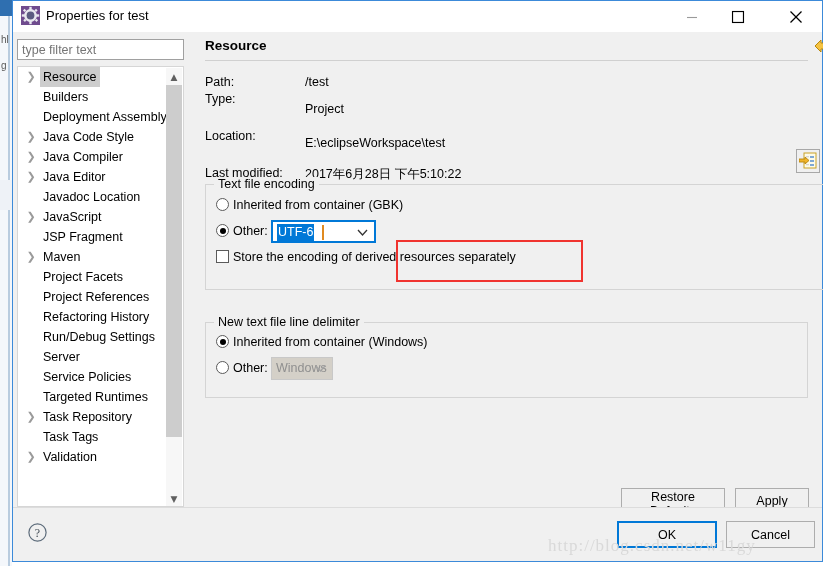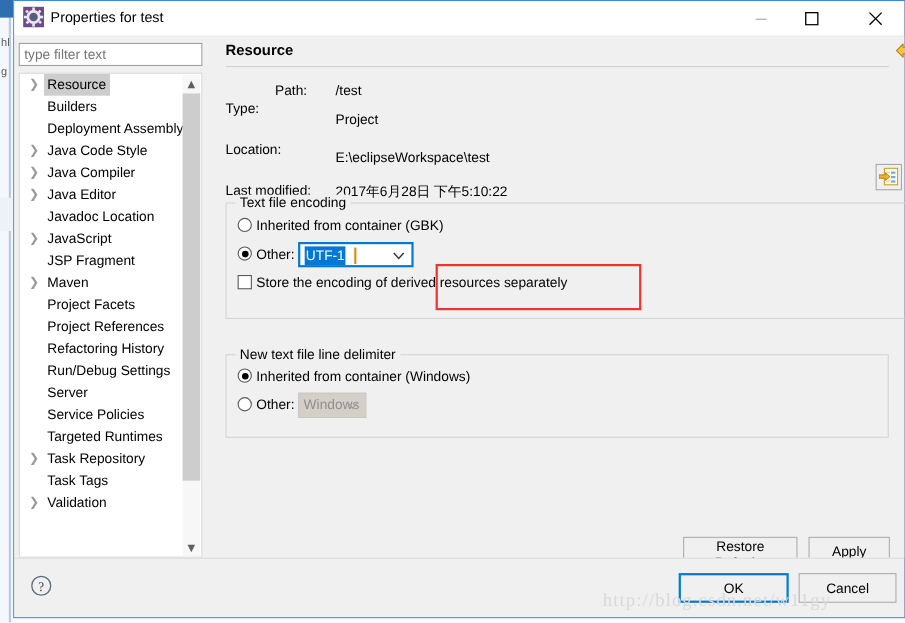--- a/index.html
+++ b/index.html
@@ -281,21 +281,21 @@
 
       <div id="nav">
         <div class="navitem" style="left:0;">
           <svg width="20" height="18" viewBox="0 0 20 18">
             <path d="M9 3 L3 9 L9 15 L9 12 L17 12 L17 6 L9 6 Z" fill="#f5c342" stroke="#b8860b" stroke-width="1" stroke-linejoin="round"></path>
           </svg>
         </div>
 
       </div>
 
-      <div class="irow" style="top:43px;margin-left:45px;">Path:</div>
+      <div class="irow" style="top:43px;">Path:</div>
       <div class="ival" style="left:114px;top:43px;">/test</div>
       <div class="irow" style="top:60px;">Type:</div>
       <div class="ival" style="left:114px;top:70px;">Project</div>
       <div class="irow" style="top:97px;">Location:</div>
       <div class="ival" style="left:114px;top:104px;">E:\eclipseWorkspace\test</div>
       <div class="irow" style="top:134px;">Last modified:</div>
       <div class="ival" style="left:114px;top:134px;">2017年6月28日 下午5:10:22</div>
 
       <div id="loc-btn">
         <svg width="18" height="18" viewBox="0 0 18 18" style="position:absolute;left:2px;top:2px;">
@@ -323,21 +323,21 @@
           <span class="rd"></span>
           <span class="rtxt">Inherited from container (GBK)</span>
         </div>
 
         <div class="radio-row" style="left:10px;top:36px;">
           <span class="rd on"></span>
           <span class="rtxt">Other:</span>
         </div>
 
         <div class="combo focus" style="left:65px;top:35px;width:105px;">
-          <span class="ctext">UTF-1</span>
+          <span class="ctext">UTF-6</span>
           <span class="caretbar" style="left:49px;"></span>
           <span class="cchev">
             <svg width="11" height="8" viewBox="0 0 11 8">
                 <path d="M1 1 L5.5 6 L10 1" fill="none" stroke="#333" stroke-width="1.3"></path>
               </svg>
           </span>
         </div>
 
         <div class="check-row" style="left:10px;top:62px;">
           <span class="cb"></span>

